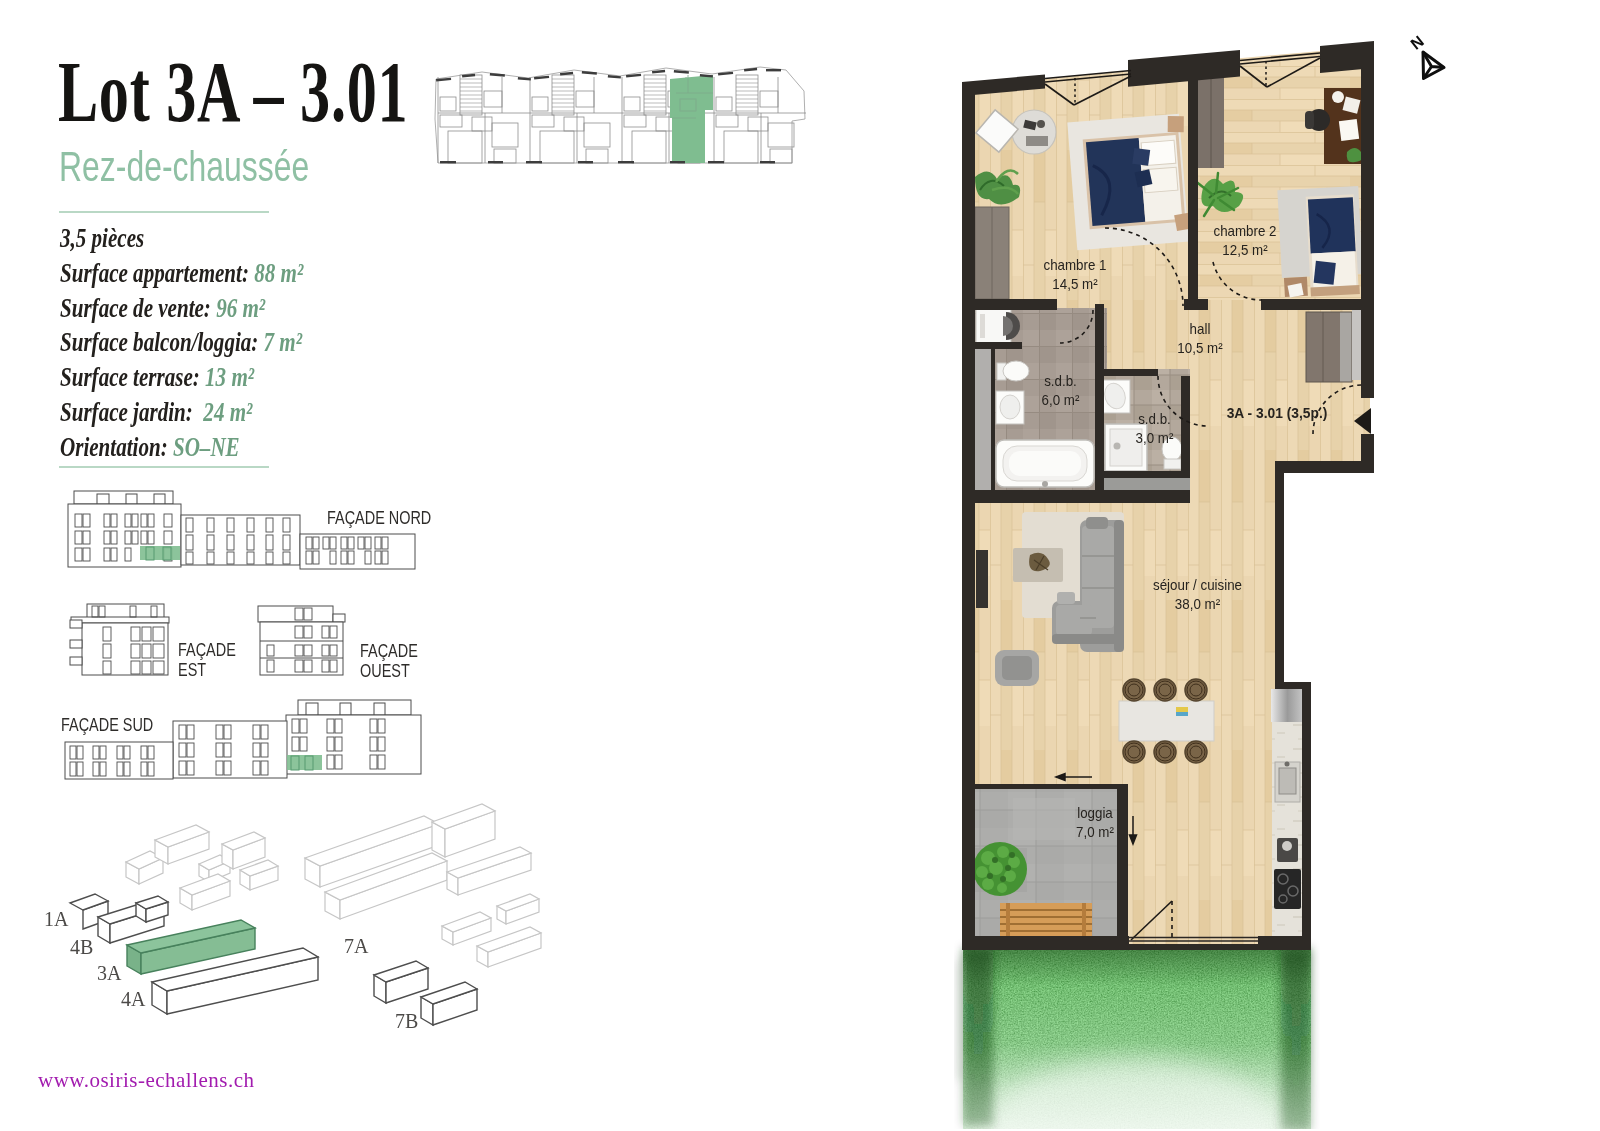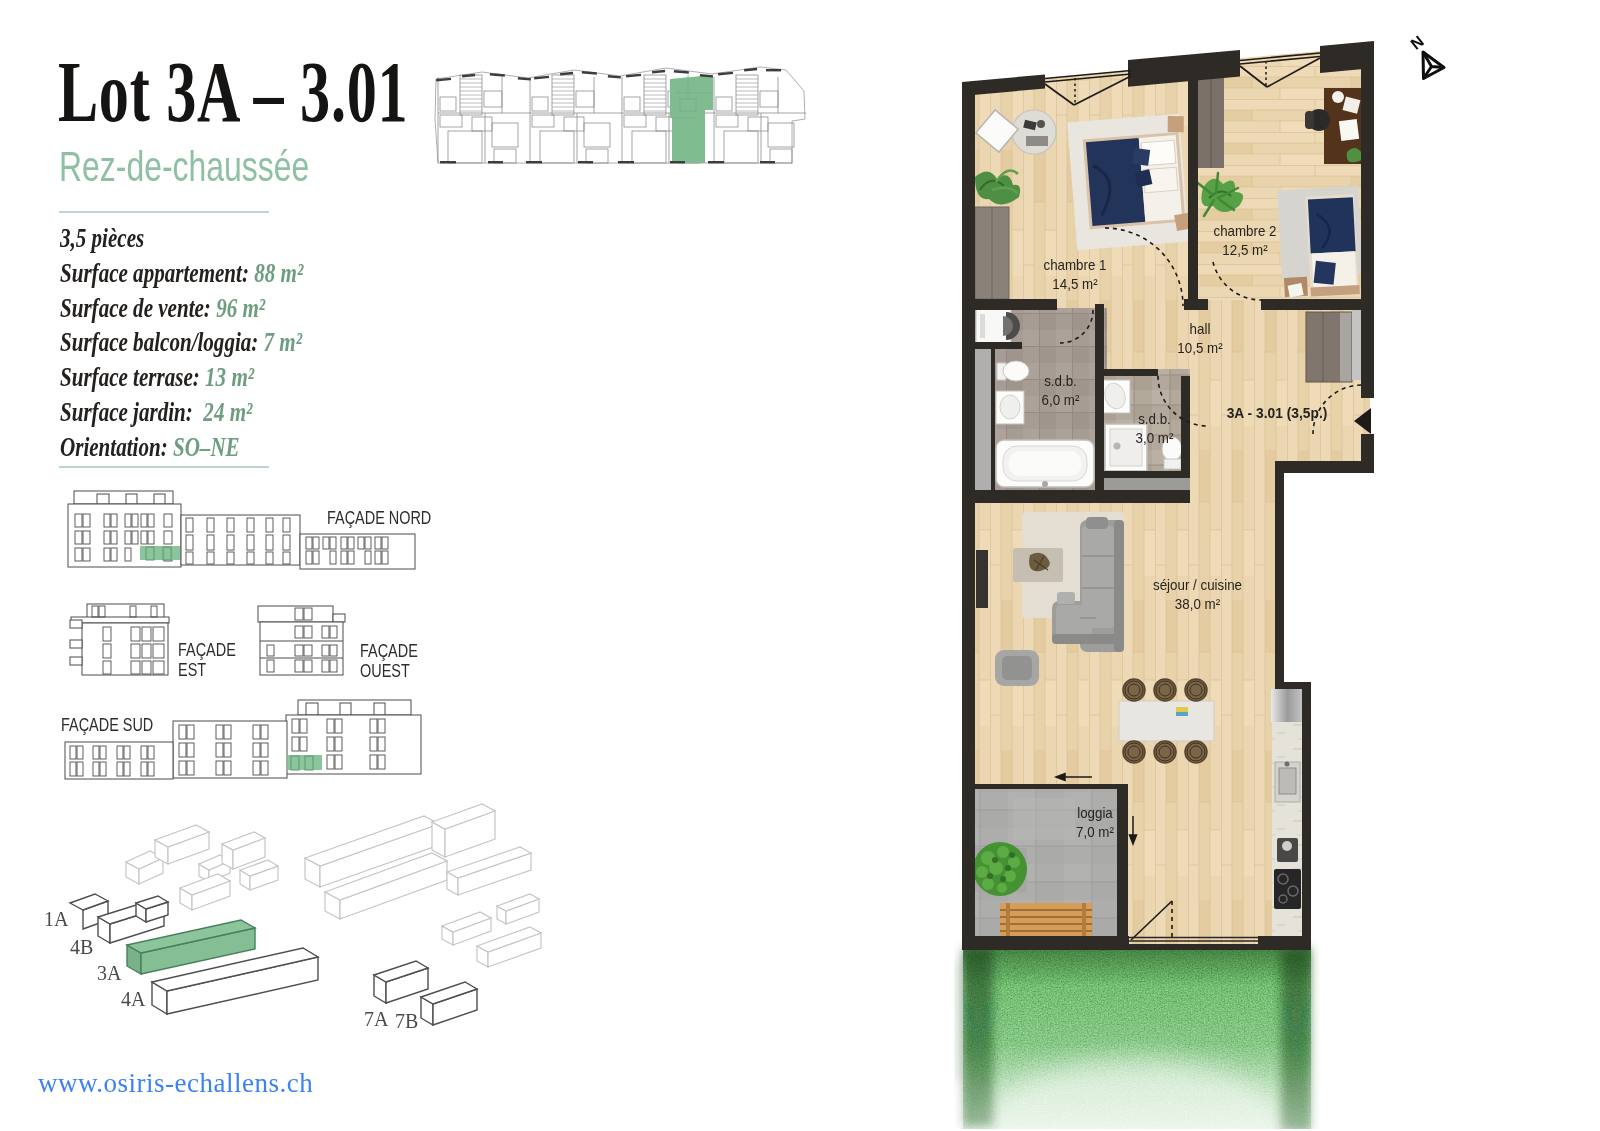--- a/index.html
+++ b/index.html
@@ -5,21 +5,21 @@
 html,body{margin:0;padding:0;background:#fff;}
 .page{position:relative;width:1600px;height:1129px;background:#ffffff;overflow:hidden;font-family:"Liberation Sans",sans-serif;}
 .abs{position:absolute;}
 .title{left:58px;top:45px;font-family:"Liberation Serif",serif;font-weight:bold;font-size:86px;color:#151412;letter-spacing:1px;white-space:nowrap;transform:scaleX(0.70);transform-origin:left top;line-height:1.1;}
 .sub{left:59px;top:146px;font-family:"Liberation Sans",sans-serif;font-size:42px;color:#8fc0a4;transform:scaleX(0.76);transform-origin:left top;line-height:1;}
 .sep{height:2px;background:#b9d8c5;}
 .details{left:60px;top:221px;font-family:"Liberation Serif",serif;font-style:italic;font-weight:bold;font-size:27px;color:#23201d;line-height:34.8px;white-space:nowrap;transform:scaleX(0.78);transform-origin:left top;}
 .details .g{color:#6d9e80;}
 .flabel{font-family:"Liberation Sans",sans-serif;font-size:19px;color:#2e2c2a;line-height:19.5px;transform:scaleX(0.76);transform-origin:left top;}
 .blabel{font-family:"Liberation Serif",serif;font-weight:normal;font-size:20px;color:#4c4a48;}
-.url{left:38px;top:1068px;font-family:"Liberation Serif",serif;font-size:27px;color:#3b82f6;letter-spacing:0.5px;}
+.url{left:38px;top:1068px;font-family:"Liberation Serif",serif;font-size:21px;color:#a21caf;letter-spacing:0.5px;}
 .planlabel{font-family:"Liberation Sans",sans-serif;font-size:14.5px;color:#26231f;text-align:center;line-height:19px;transform:scaleX(0.92);transform-origin:center top;}
 </style>
 </head>
 <body>
 <div class="page">
   <div class="abs title">Lot 3A – 3.01</div>
   <div class="abs sub">Rez-de-chaussée</div>
   <div class="abs sep" style="left:59px;top:211px;width:210px;"></div>
   <div class="abs details">
     3,5 pièces<br>
@@ -317,21 +317,21 @@
   <polygon points="136,916 146,922 146,909 136,903" fill="#ffffff" stroke="#4e4e4e" stroke-width="1.4"></polygon><polygon points="146,922 168,915 168,902 146,909" fill="#ffffff" stroke="#4e4e4e" stroke-width="1.4"></polygon><polygon points="136,903 158,896 168,902 146,909" fill="#ffffff" stroke="#4e4e4e" stroke-width="1.4"></polygon>
   <polygon points="127,966 141,974 141,953 127,945" fill="#79b289" stroke="#47815c" stroke-width="1.4"></polygon><polygon points="141,974 255,949 255,928 141,953" fill="#85bd94" stroke="#47815c" stroke-width="1.4"></polygon><polygon points="127,945 241,920 255,928 141,953" fill="#8cc49c" stroke="#47815c" stroke-width="1.4"></polygon>
   <polygon points="152,1005 167,1014 167,991 152,982" fill="#ffffff" stroke="#4e4e4e" stroke-width="1.4"></polygon><polygon points="167,1014 318,980 318,957 167,991" fill="#ffffff" stroke="#4e4e4e" stroke-width="1.4"></polygon><polygon points="152,982 303,948 318,957 167,991" fill="#ffffff" stroke="#4e4e4e" stroke-width="1.4"></polygon>
   <polygon points="374,996 386,1003 386,982 374,975" fill="#ffffff" stroke="#4e4e4e" stroke-width="1.4"></polygon><polygon points="386,1003 428,989 428,968 386,982" fill="#ffffff" stroke="#4e4e4e" stroke-width="1.4"></polygon><polygon points="374,975 416,961 428,968 386,982" fill="#ffffff" stroke="#4e4e4e" stroke-width="1.4"></polygon>
   <polygon points="421,1018 433,1025 433,1004 421,997" fill="#ffffff" stroke="#4e4e4e" stroke-width="1.4"></polygon><polygon points="433,1025 477,1010 477,989 433,1004" fill="#ffffff" stroke="#4e4e4e" stroke-width="1.4"></polygon><polygon points="421,997 465,982 477,989 433,1004" fill="#ffffff" stroke="#4e4e4e" stroke-width="1.4"></polygon>
   </svg>
   <div class="abs blabel" style="left:44px;top:908px;">1A</div>
   <div class="abs blabel" style="left:70px;top:936px;">4B</div>
   <div class="abs blabel" style="left:97px;top:962px;text-align:right;">3A</div>
   <div class="abs blabel" style="left:121px;top:988px;text-align:center;">4A</div>
-  <div class="abs blabel" style="left:344px;top:1008px;margin-left:20px;">7A</div>
+  <div class="abs blabel" style="left:344px;top:935px;">7A</div>
   <div class="abs blabel" style="left:395px;top:1010px;">7B</div>
 
   <div class="abs url">www.osiris-echallens.ch</div>
   <svg class="abs" style="left:930px;top:15px;" width="560" height="1116" viewBox="930 15 560 1116">
     <defs>
       <pattern id="wood" width="33" height="150" patternUnits="userSpaceOnUse">
         <rect width="33" height="150" fill="#ead6af"></rect>
         <rect x="0" width="11" height="150" fill="#edd9b5"></rect>
         <rect x="11" width="11" height="150" fill="#e7d2aa"></rect>
         <rect x="22" width="11" height="150" fill="#ebd6b1"></rect>

